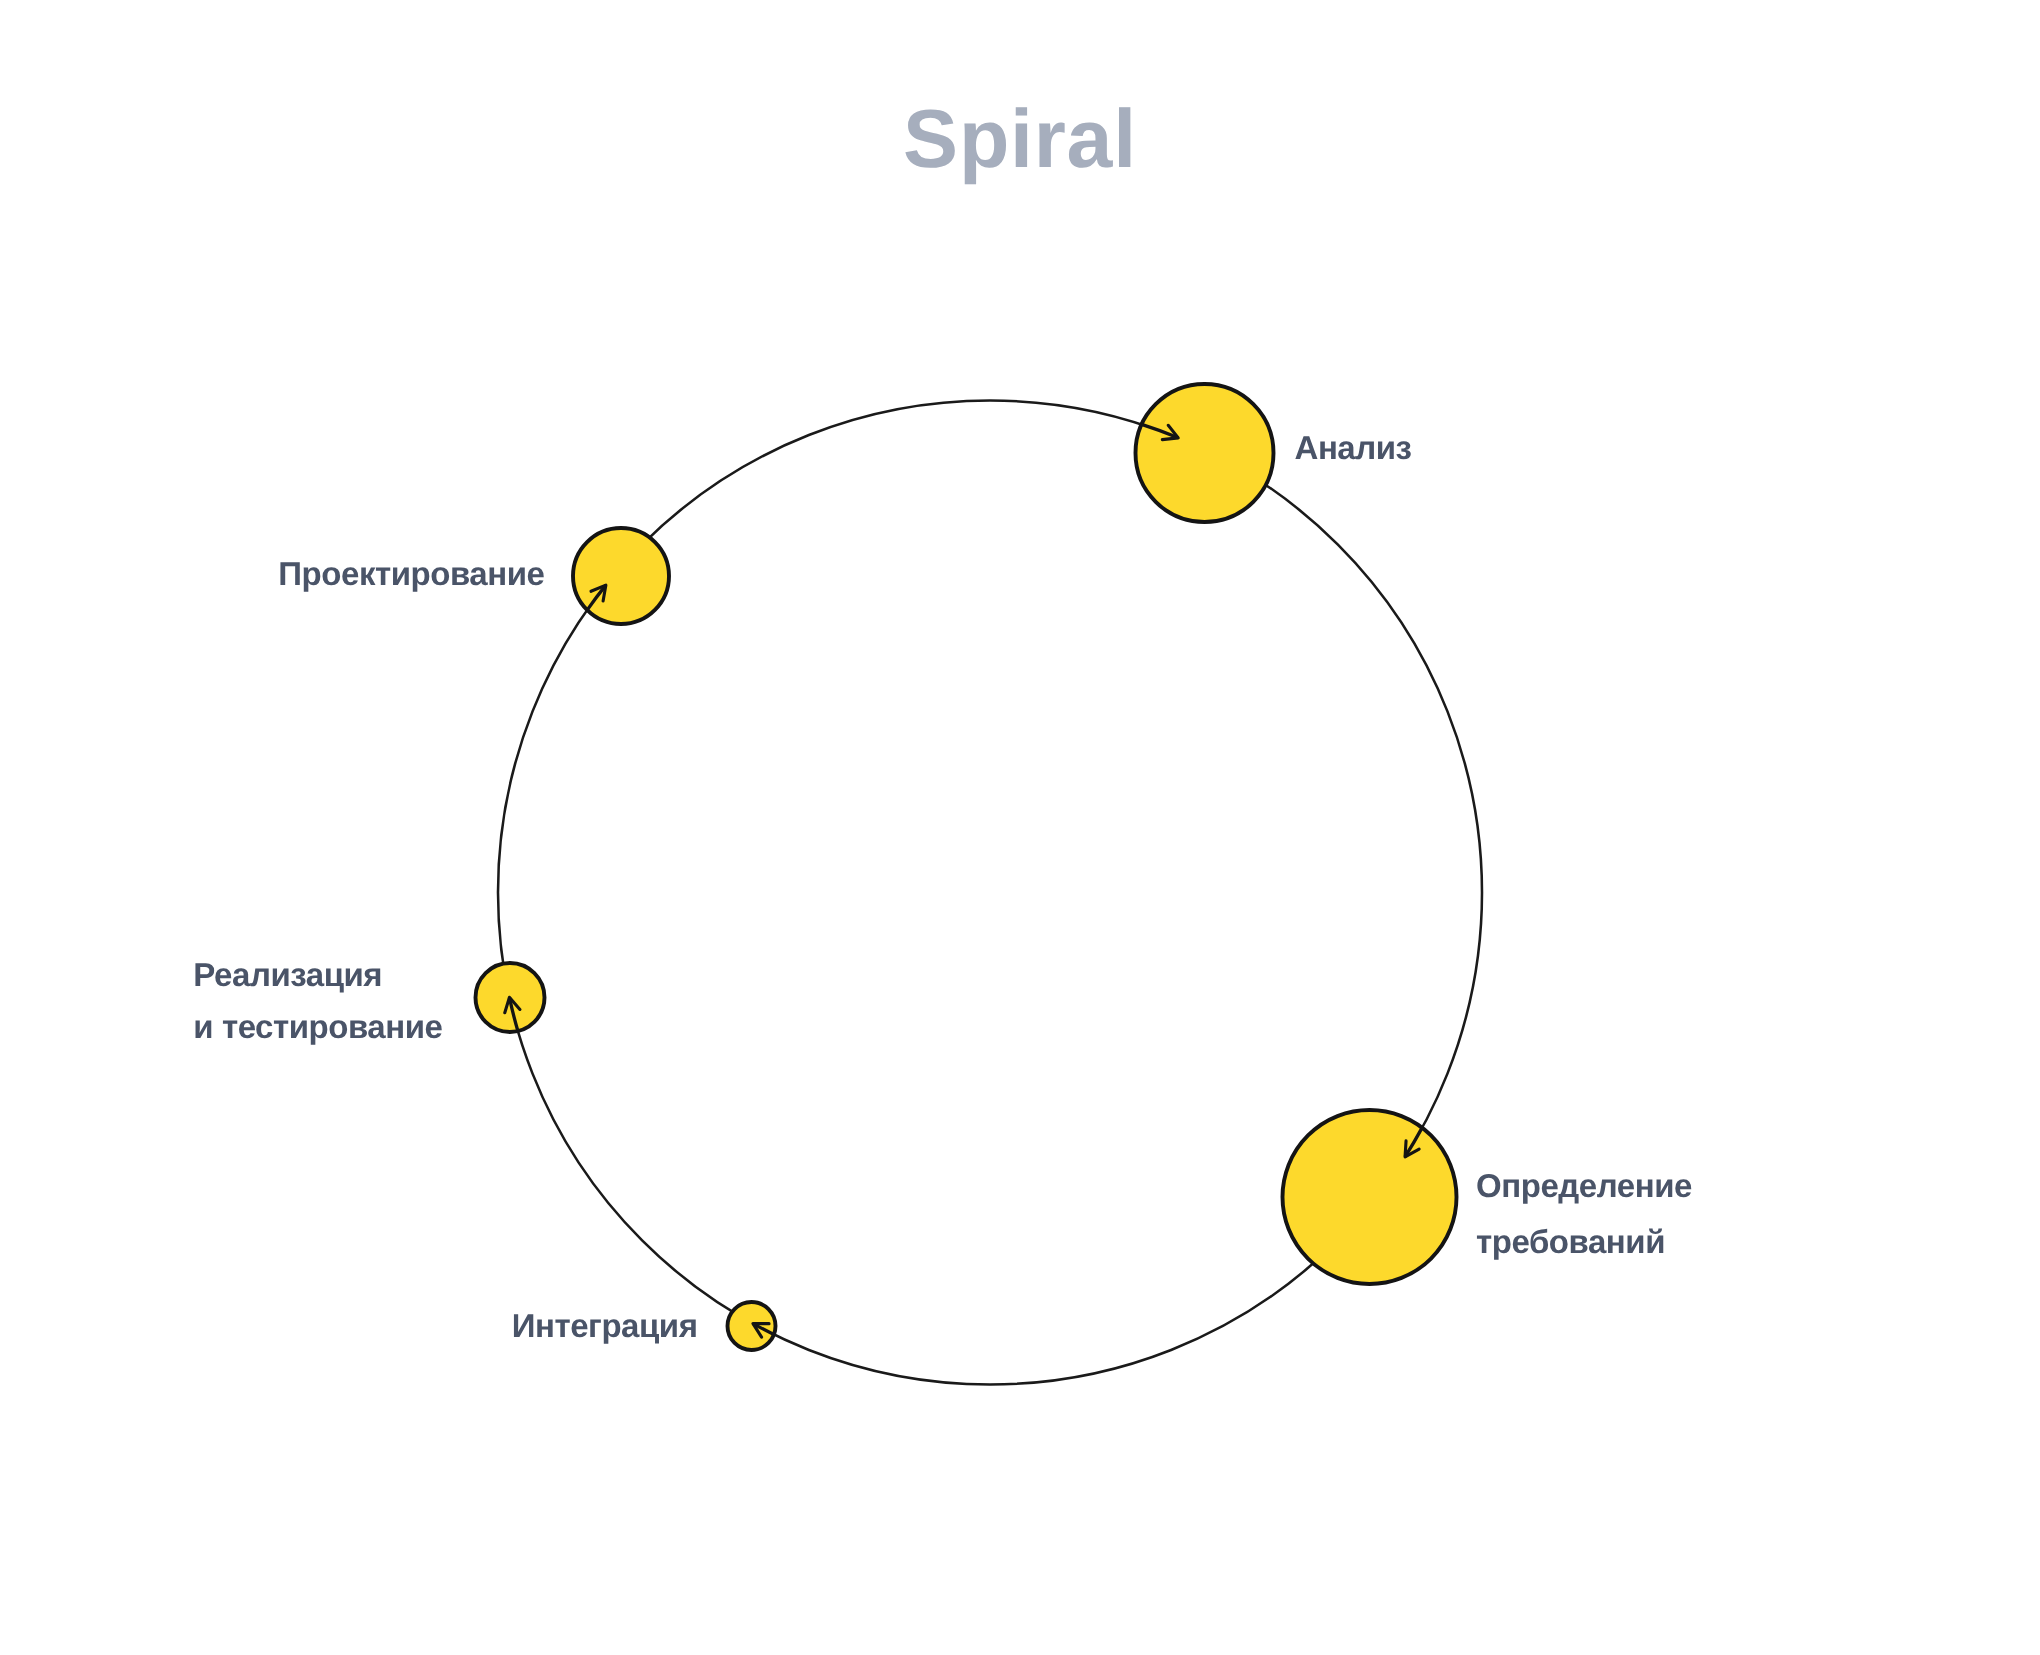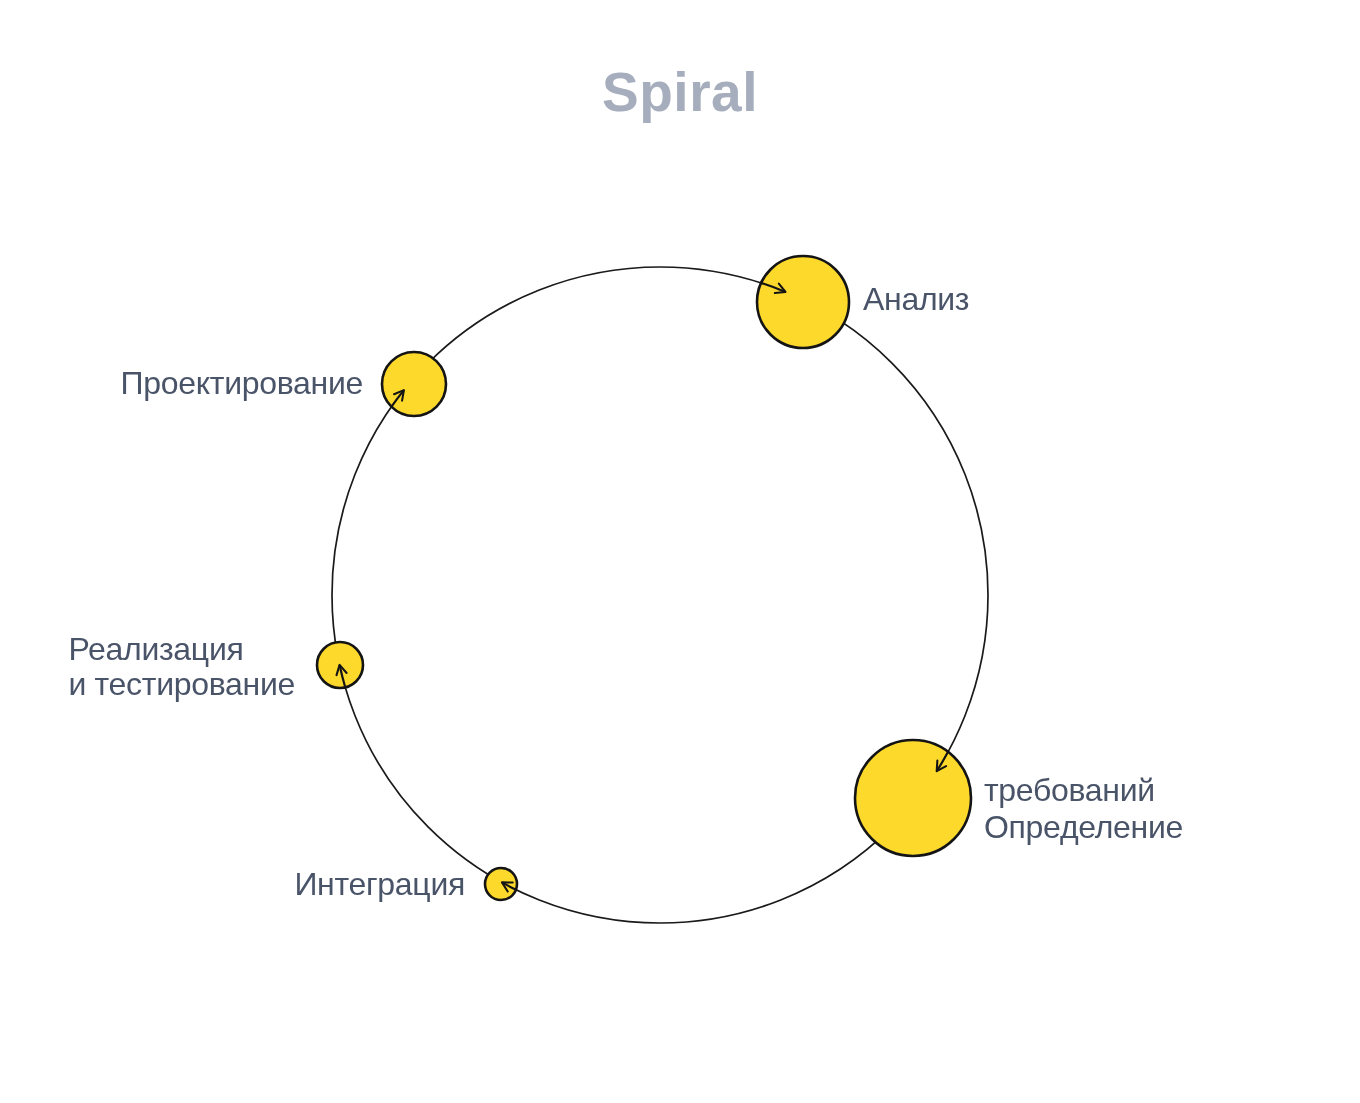--- a/index.html
+++ b/index.html
@@ -39,23 +39,23 @@
     stroke: #141414;
     stroke-width: 2.6;
   }
   .flow-arrow {
     fill: none;
     stroke: #141414;
     stroke-width: 2.2;
   }
   .label {
     position: absolute;
-    font-size: 32px;
+    font-size: 22px;
     line-height: 36px;
-    font-weight: 400;
+    font-weight: 700;
     letter-spacing: -0.3px;
     color: #4A5468;
     white-space: nowrap;
   }
   .label .line { display: block; }
   .align-right { }
 </style>
 </head>
 <body>
 
@@ -83,22 +83,22 @@
     <path class="flow-arrow" d="M 516.2,889.8 A 328,328 0 0 1 502.0,882.4" marker-end="url(#chev)"></path>
     <path class="flow-arrow" d="M 345.2,687.2 A 328,328 0 0 1 339.6,664.9" marker-end="url(#chev)"></path>
     <path class="flow-arrow" d="M 391.3,406.9 A 328,328 0 0 1 403.9,390.1" marker-end="url(#chev)"></path>
   </svg>
 
   <div class="label" style="left:863px; top:281px;">
     <span class="line">Анализ</span>
   </div>
 
   <div class="label" style="left:984px; top:772px; line-height:37px;">
+    <span class="line">Определение</span>
     <span class="line">требований</span>
-    <span class="line">Определение</span>
   </div>
 
   <div class="label align-right" style="right:895px; top:866px;">
     <span class="line">Интеграция</span>
   </div>
 
   <div class="label align-right" style="right:1065px; top:632px; line-height:35px;">
     <span class="line">Реализация</span>
     <span class="line">и тестирование</span>
   </div>

